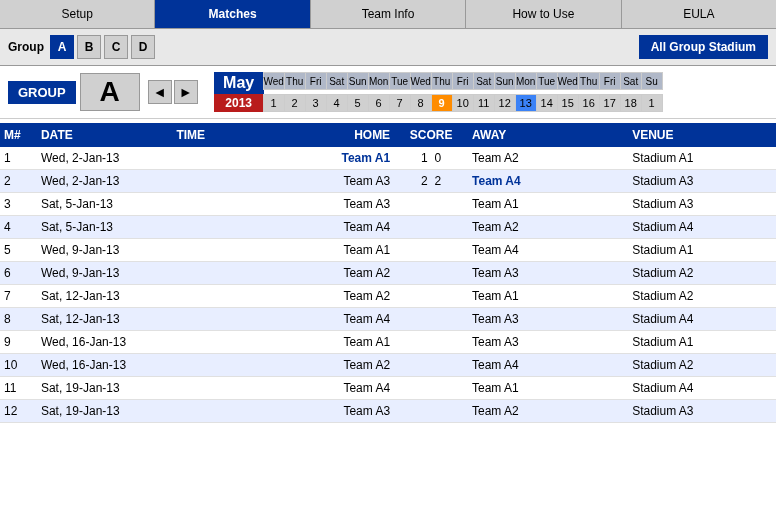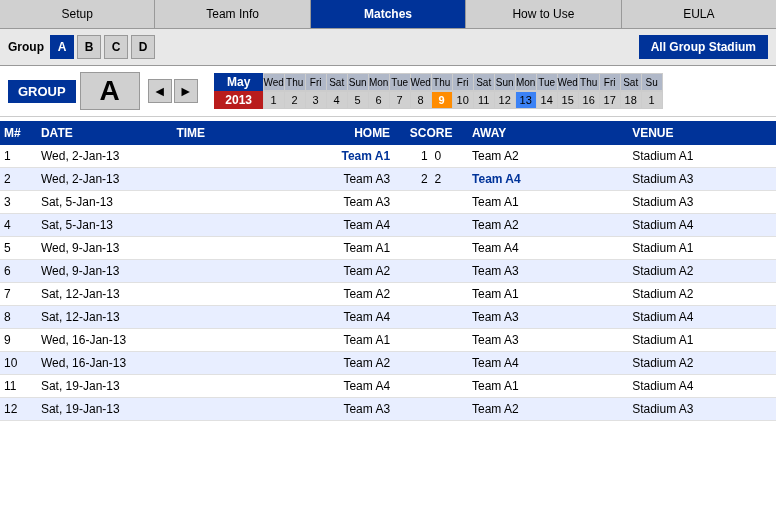--- a/index.html
+++ b/index.html
@@ -75,22 +75,22 @@
 
     .calendar-wrapper { display: flex; align-items: flex-start; }
     .cal-grid { display: flex; flex-direction: column; }
     .cal-row { display: flex; }
   </style>
 </head>
 <body>
 
 <div class="top-nav">
   <div class="nav-item">Setup</div>
+  <div class="nav-item active">Matches</div>
   <div class="nav-item">Team Info</div>
-  <div class="nav-item active">Matches</div>
   <div class="nav-item">How to Use</div>
   <div class="nav-item">EULA</div>
 </div>
 
 <div class="group-tabs-row">
   <span class="group-label">Group</span>
   <div class="group-tab active">A</div>
   <div class="group-tab">B</div>
   <div class="group-tab">C</div>
   <div class="group-tab">D</div>
@@ -101,21 +101,21 @@
   <div class="group-box">GROUP</div>
   <div class="group-big-letter">A</div>
   <div class="nav-arrows">
     <div class="nav-arrow">◄</div>
     <div class="nav-arrow">►</div>
   </div>
 
   <div class="calendar-wrapper" style="margin-left:16px;">
     <div class="cal-grid">
       <div class="cal-row">
-        <div style="background:#003399;color:#fff;font-weight:bold;padding:2px 8px;font-size:12px;min-width:50px;display:flex;align-items:center;justify-content:center;">May</div>
+        <div style="background:#003399;color:#fff;font-weight:bold;padding:2px 8px;font-size:16px;min-width:50px;display:flex;align-items:center;justify-content:center;">May</div>
         <div id="day-names-row" style="display:flex;">
             <div class="cal-day day-name" style="width: 22px; height: 18px; text-align: center; font-size: 10px; border: 1px solid rgb(204, 204, 204); background: rgb(176, 184, 200); color: rgb(0, 0, 0); display: flex; align-items: center; justify-content: center; margin-left: -1px;">Wed</div>
             <div class="cal-day day-name" style="width: 22px; height: 18px; text-align: center; font-size: 10px; border: 1px solid rgb(204, 204, 204); background: rgb(176, 184, 200); color: rgb(0, 0, 0); display: flex; align-items: center; justify-content: center; margin-left: -1px;">Thu</div>
             <div class="cal-day day-name" style="width: 22px; height: 18px; text-align: center; font-size: 10px; border: 1px solid rgb(204, 204, 204); background: rgb(176, 184, 200); color: rgb(0, 0, 0); display: flex; align-items: center; justify-content: center; margin-left: -1px;">Fri</div>
             <div class="cal-day day-name" style="width: 22px; height: 18px; text-align: center; font-size: 10px; border: 1px solid rgb(204, 204, 204); background: rgb(176, 184, 200); color: rgb(0, 0, 0); display: flex; align-items: center; justify-content: center; margin-left: -1px;">Sat</div>
             <div class="cal-day day-name" style="width: 22px; height: 18px; text-align: center; font-size: 10px; border: 1px solid rgb(204, 204, 204); background: rgb(176, 184, 200); color: rgb(0, 0, 0); display: flex; align-items: center; justify-content: center; margin-left: -1px;">Sun</div>
             <div class="cal-day day-name" style="width: 22px; height: 18px; text-align: center; font-size: 10px; border: 1px solid rgb(204, 204, 204); background: rgb(176, 184, 200); color: rgb(0, 0, 0); display: flex; align-items: center; justify-content: center; margin-left: -1px;">Mon</div>
             <div class="cal-day day-name" style="width: 22px; height: 18px; text-align: center; font-size: 10px; border: 1px solid rgb(204, 204, 204); background: rgb(176, 184, 200); color: rgb(0, 0, 0); display: flex; align-items: center; justify-content: center; margin-left: -1px;">Tue</div>
             <div class="cal-day day-name" style="width: 22px; height: 18px; text-align: center; font-size: 10px; border: 1px solid rgb(204, 204, 204); background: rgb(176, 184, 200); color: rgb(0, 0, 0); display: flex; align-items: center; justify-content: center; margin-left: -1px;">Wed</div>
             <div class="cal-day day-name" style="width: 22px; height: 18px; text-align: center; font-size: 10px; border: 1px solid rgb(204, 204, 204); background: rgb(176, 184, 200); color: rgb(0, 0, 0); display: flex; align-items: center; justify-content: center; margin-left: -1px;">Thu</div>

